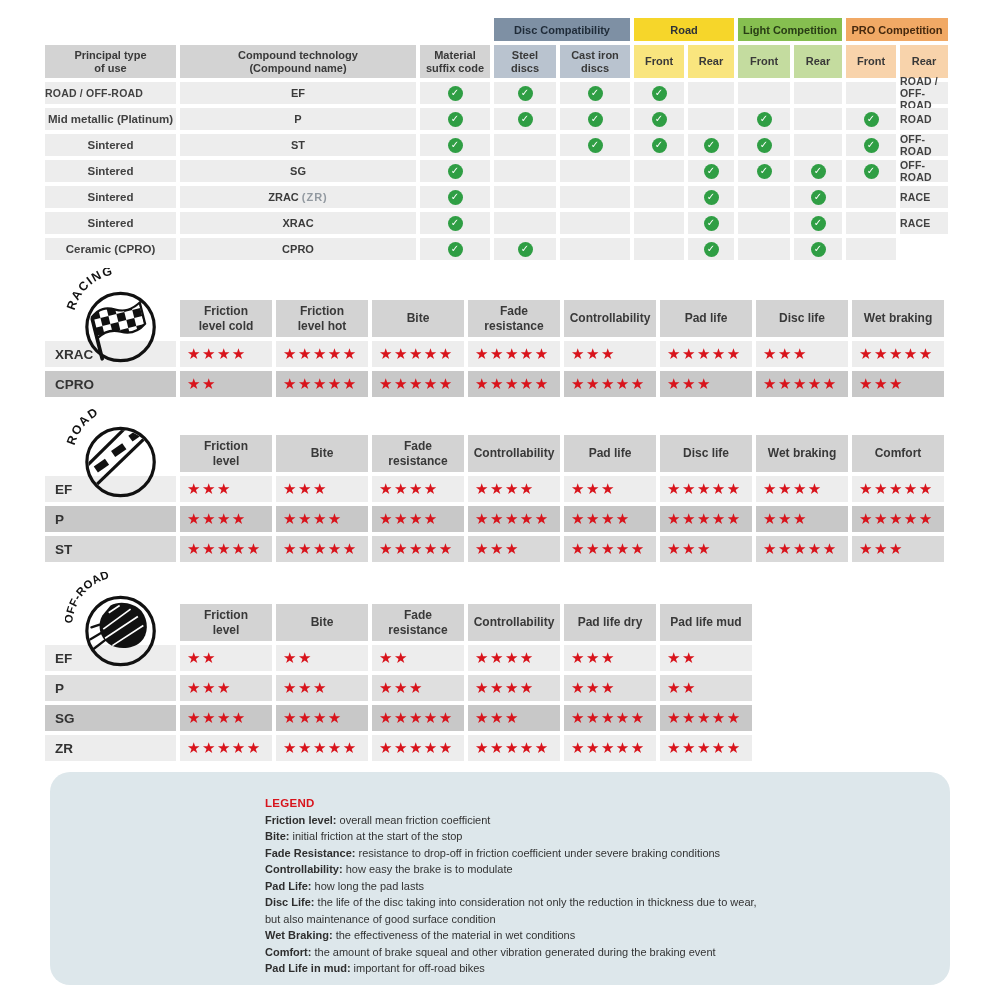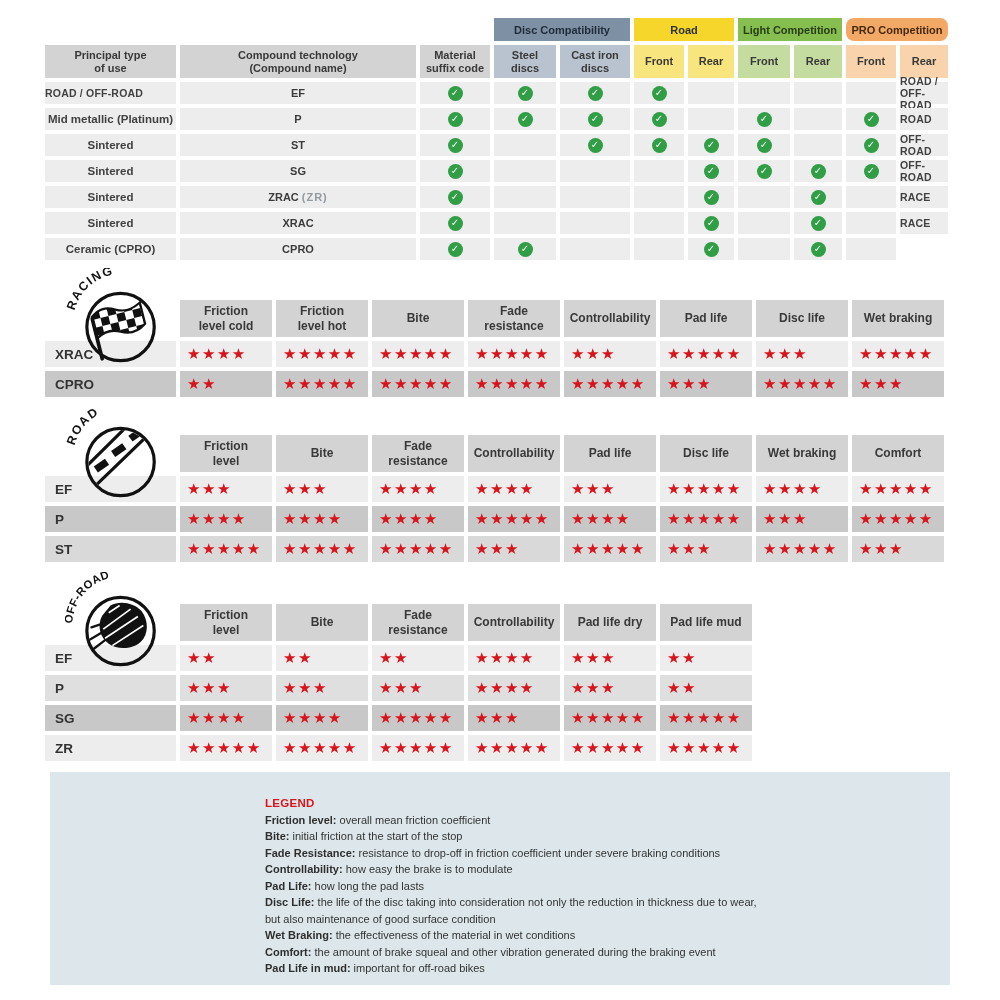--- a/index.html
+++ b/index.html
@@ -54,35 +54,35 @@
   .rowlabel{height:26px;display:flex;align-items:center;padding-left:10px;font-size:13.5px;font-weight:bold;color:#333;}
   .stars{height:26px;display:flex;align-items:center;padding-left:7px;font-size:15px;letter-spacing:1.5px;
          color:var(--star-red);font-family:"DejaVu Sans",sans-serif;}
   .shade-light{background:var(--row-light);}
   .shade-medium{background:var(--row-medium);}
   .shade-medlight{background:var(--row-medlight);}
   .shade-dark{background:var(--row-dark);}
 
   
   .legend{margin-top:11px;margin-left:5px;width:900px;height:213px;background:var(--legend-bg);
-          padding:23px 30px 0 215px;}
+          padding:23px 30px 0 215px;border-radius:20px;}
   .legend-title{color:var(--star-red);font-weight:bold;font-size:11.5px;line-height:16.5px;letter-spacing:.3px;}
   .legend-line{font-size:11px;line-height:16.5px;color:#333;}
   .legend-line b{color:#2e2e2e;}
 </style>
 </head>
 <body>
 
 <div class="page">
 
   <div class="compat">
       <div class="ghead g-disc" style="grid-column: 4 / span 2;">Disc Compatibility</div>
       <div class="ghead g-road" style="grid-column: 6 / span 2;">Road</div>
       <div class="ghead g-light" style="grid-column: 8 / span 2;">Light Competition</div>
-      <div class="ghead g-pro" style="grid-column: 10 / span 2; border-radius: 8px;">PRO Competition</div>
+      <div class="ghead g-pro" style="grid-column: 10 / span 2;">PRO Competition</div>
       <div class="chead">Principal type
 of use</div>
       <div class="chead">Compound technology
 (Compound name)</div>
       <div class="chead">Material
 suffix code</div>
       <div class="chead s-disc">Steel
 discs</div>
       <div class="chead s-disc">Cast iron
 discs</div>

